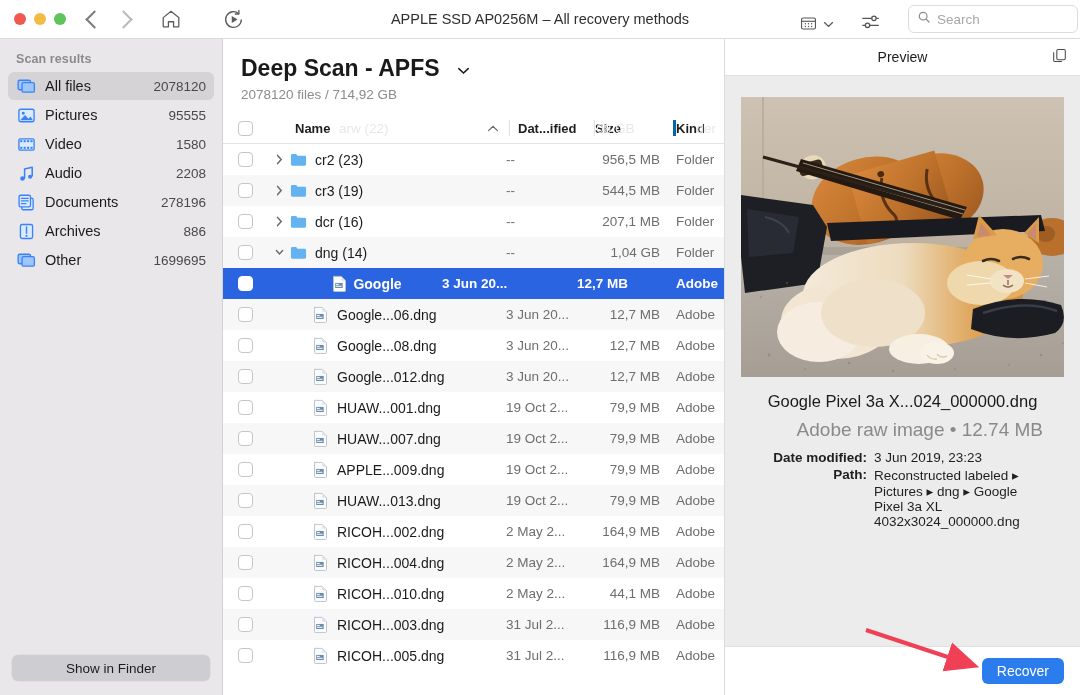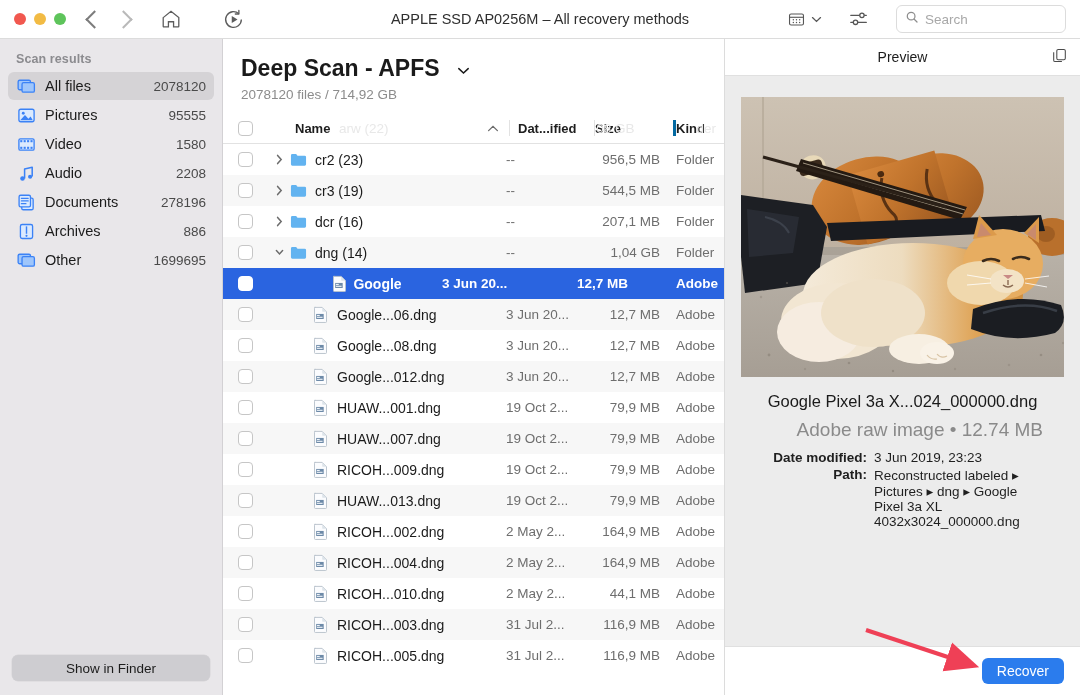--- a/index.html
+++ b/index.html
@@ -39,22 +39,22 @@
   .home-btn { margin-left: 30px; }
   .rescan-btn { margin-left: 40px; }
 
   .win-title {
     position: absolute; left: 0; right: 0; top: 0; bottom: 0;
     display: flex; align-items: center; justify-content: center;
     font-size: 14.5px; color: #2f2f2f; pointer-events: none;
   }
 
   .tb-right {
-    margin-left: auto; display: flex; align-items: center;
-    gap: 0; padding-right: 14px;
+    margin-left: auto; display: flex; align-items: flex-end;
+    gap: 0; padding-right: 2px;
   }
   .viewbtn { display: flex; align-items: center; gap: 5px; color: #565656; }
   .filterbtn { margin-left: 26px; color: #565656; display: flex; align-items: center; }
   .searchbox {
     margin-left: 26px;
     width: 152px; height: 26px;
     border: 1px solid #dcdcdc; border-radius: 6px;
     background: #fff;
     display: flex; align-items: center; gap: 6px;
     padding: 0 8px;
@@ -636,21 +636,21 @@
               <span class="r-disc"></span>
               <span class="r-ico indent">
                 <svg width="15" height="17" viewBox="0 0 16 18">
                   <path d="M1.6 1.4h8.2L14.4 6v10.6a.9.9 0 0 1-.9.9H2.5a.9.9 0 0 1-.9-.9V2.3a.9.9 0 0 1 .9-.9z" fill="#fbfcfe" stroke="#b9c2cc" stroke-width="1"></path>
                   <path d="M9.8 1.4 L14.4 6 H10.5a.7.7 0 0 1-.7-.7z" fill="#dde4ea"></path>
                   <rect x="3.4" y="8.4" width="8" height="5.4" fill="#6d8aa8"></rect>
                   <rect x="4.2" y="9.4" width="3" height="1.2" fill="#eef3f8"></rect>
                   <rect x="4.2" y="11.4" width="6" height="1.2" fill="#eef3f8"></rect>
                 </svg>
               </span>
-              <span class="r-text">RICOH...009.dng</span>
+              <span class="r-text">APPLE...009.dng</span>
             </span>
             <span class="r-date">19 Oct 2...</span>
             <span class="r-size">79,9 MB</span>
             <span class="r-kind">Adobe</span>
           </div>
           <div class="row alt">
             <span class="r-check">
               <span class="cbox"></span>
             </span>
             <span class="r-name">

